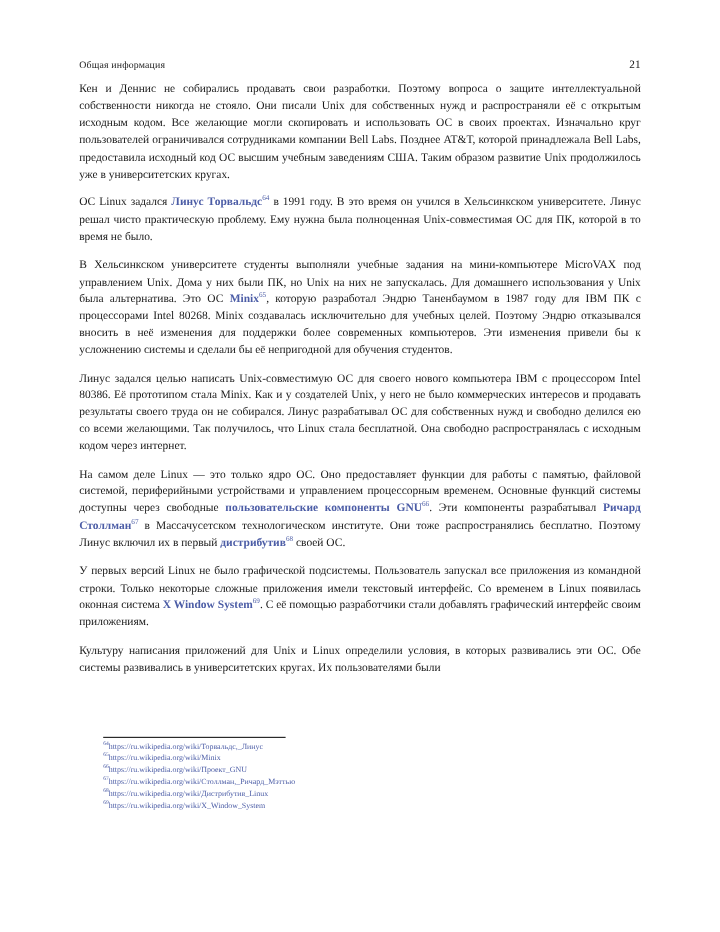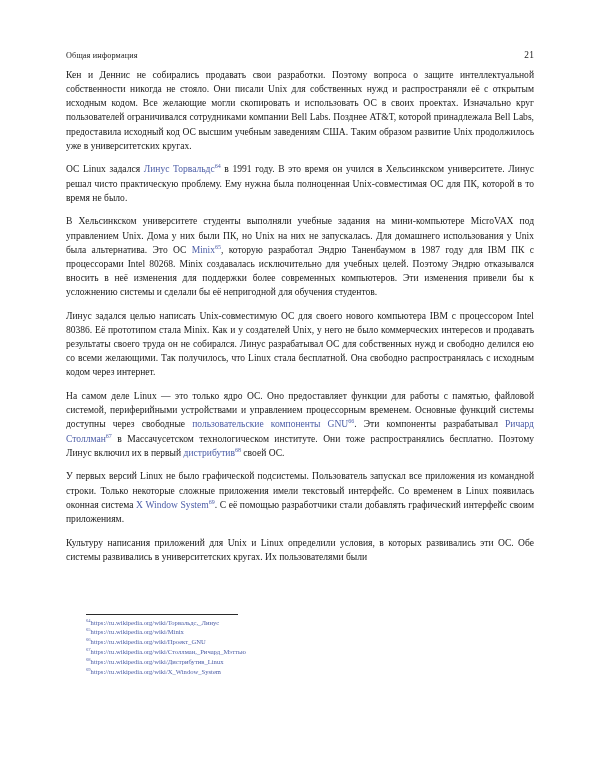--- a/index.html
+++ b/index.html
@@ -50,20 +50,21 @@
     text-justify: inter-word;
     hyphens: manual;
     color: #1a1a1a;
   }
   p.para:last-child {
     margin-bottom: 16px;
   }
   a.link, .link {
     color: #4c5da6;
     text-decoration: none;
+    font-weight: bold;
   }
   sup.fn {
     font-size: 6px;
     vertical-align: super;
     line-height: 0;
     color: #4c5da6;
   }
   .footnotes {
     position: absolute;
     left: 86px;

